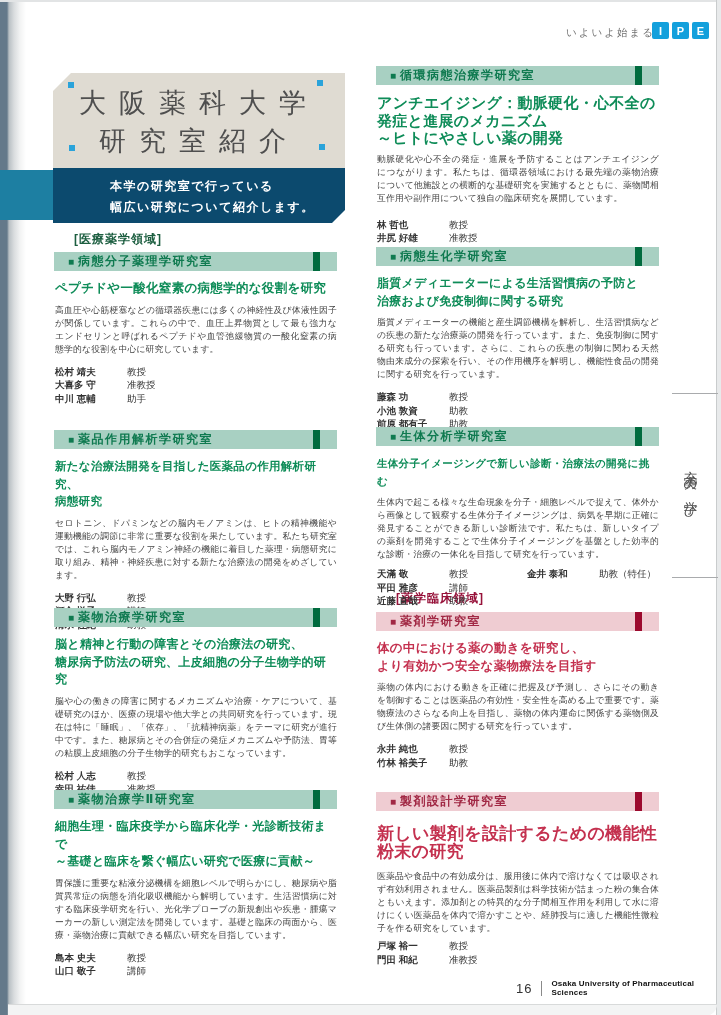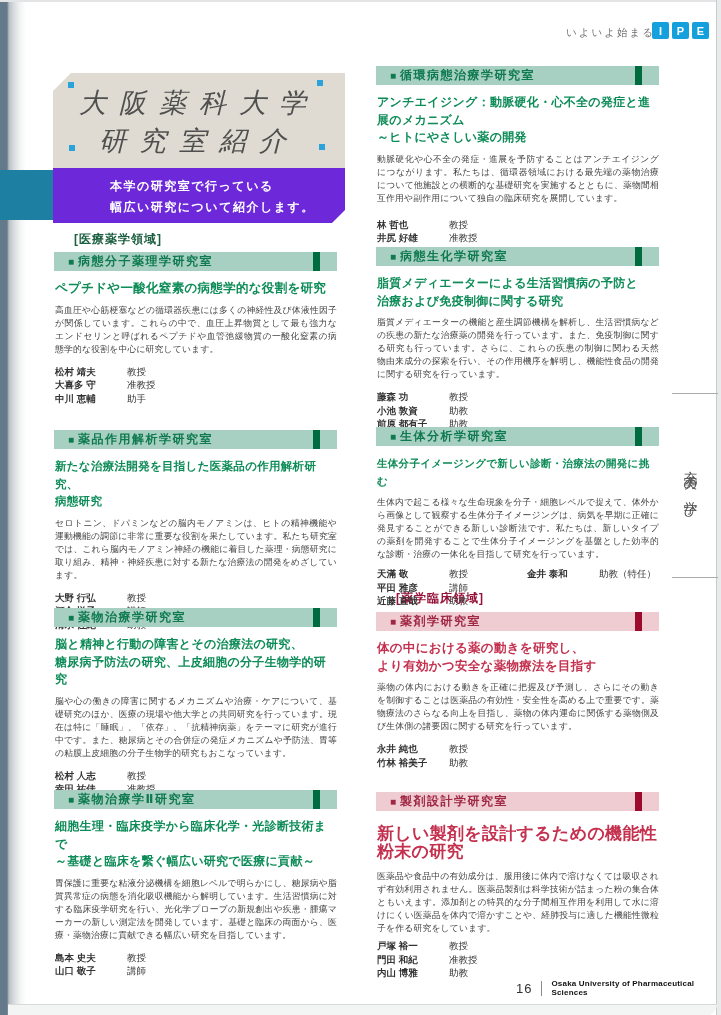--- a/index.html
+++ b/index.html
@@ -15,25 +15,25 @@
   .bottom-strip{position:absolute;left:8px;right:4px;top:1004px;height:11px;background:#f3f4f4;border-top:1px solid #d8dada;border-radius:0 0 14px 0;}
 
   
   .catch{position:absolute;left:566px;top:26px;font-size:10.5px;letter-spacing:2px;color:#6e6e6e;}
   .badges{position:absolute;left:652px;top:22px;display:flex;gap:3px;}
   .badge{width:17px;height:17px;background:#13a0dc;color:#fff;font-weight:bold;font-size:11px;
          display:flex;align-items:center;justify-content:center;border-radius:2px;}
 
   
   .title-card{position:absolute;left:53px;top:73px;width:292px;height:95px;background:#dfdbd2;
-              clip-path:polygon(18px 0,100% 0,100% 100%,0 100%,0 18px);font-style:italic;}
+              clip-path:polygon(18px 0,100% 0,100% 100%,0 100%,0 18px);}
   .title-text{margin:0;padding-top:11px;text-align:center;font-family:"Liberation Serif","DejaVu Serif",serif;
               font-weight:normal;font-size:27px;line-height:38px;letter-spacing:13px;color:#4f4f4f;white-space:pre-line;}
   .sq{position:absolute;width:6px;height:6px;background:#2aa3da;}
-  .subtitle-card{position:absolute;left:53px;top:168px;width:292px;height:55px;background:#6d28d9;
+  .subtitle-card{position:absolute;left:53px;top:168px;width:292px;height:55px;background:#0c4a6e;
                  clip-path:polygon(0 0,100% 0,100% calc(100% - 13px),calc(100% - 13px) 100%,0 100%);}
   .subtitle-text{margin:0;padding:8px 0 0 57px;color:#ffffff;font-weight:bold;font-size:12px;
                  line-height:21px;letter-spacing:1.5px;white-space:pre-line;}
   .teal-tab{position:absolute;left:0;top:170px;width:53px;height:50px;background:#1d7fa2;}
 
   
   .area-label{position:absolute;font-size:12px;font-weight:bold;letter-spacing:1px;padding-left:20px;}
   .area-label.g{color:#1c5e40;}
   .area-label.r{color:#97123a;}
 
@@ -164,21 +164,21 @@
       <li><span class="sname">山口 敬子</span><span class="srole">講師</span></li>
     </ul>
   </section>
 
   <section class="card" style="left:376px;top:66px;">
     <div class="chead g">
       <span class="bullet">■</span>
       <span class="hlabel">循環病態治療学研究室</span>
       <span class="abar"></span>
     </div>
-    <h3 class="ctitle g" style="font-size:12px;">アンチエイジング：動脈硬化・心不全の発症と進展のメカニズム
+    <h3 class="ctitle g" style="font-size:15px;">アンチエイジング：動脈硬化・心不全の発症と進展のメカニズム
 ～ヒトにやさしい薬の開発</h3>
     <p class="cbody">動脈硬化や心不全の発症・進展を予防することはアンチエイジングにつながります。私たちは、循環器領域における最先端の薬物治療について他施設との横断的な基礎研究を実施するとともに、薬物間相互作用や副作用について独自の臨床研究を展開しています。</p>
     <ul class="staff" style="margin-top:13px;">
       <li><span class="sname">林 哲也</span><span class="srole">教授</span></li>
       <li><span class="sname">井尻 好雄</span><span class="srole">准教授</span></li>
       <li><span class="sname">加藤 隆児</span><span class="srole">准教授</span></li>
     </ul>
   </section>
 
   <section class="card" style="left:376px;top:247px;">
@@ -234,21 +234,20 @@
     <div class="chead r">
       <span class="bullet">■</span>
       <span class="hlabel">製剤設計学研究室</span>
       <span class="abar"></span>
     </div>
     <h3 class="ctitle r" style="font-size:17px;margin-top:14px;">新しい製剤を設計するための機能性粉末の研究</h3>
     <p class="cbody" style="margin-top:10px;">医薬品や食品中の有効成分は、服用後に体内で溶けなくては吸収されず有効利用されません。医薬品製剤は科学技術が詰まった粉の集合体ともいえます。添加剤との特異的な分子間相互作用を利用して水に溶けにくい医薬品を体内で溶かすことや、経肺投与に適した機能性微粒子を作る研究をしています。</p>
     <ul class="staff" style="margin-top:4px;">
       <li><span class="sname">戸塚 裕一</span><span class="srole">教授</span></li>
       <li><span class="sname">門田 和紀</span><span class="srole">准教授</span></li>
-      <li><span class="sname">内山 博雅</span><span class="srole">助教</span></li>
     </ul>
   </section>
 
   <div class="tab-line" style="top:393px;"></div>
   <div class="side-tab">充実の学び</div>
   <div class="tab-line" style="top:577px;"></div>
 
   <div class="footer">
     <span class="pageno">16</span>
     <span class="fdiv"></span>

